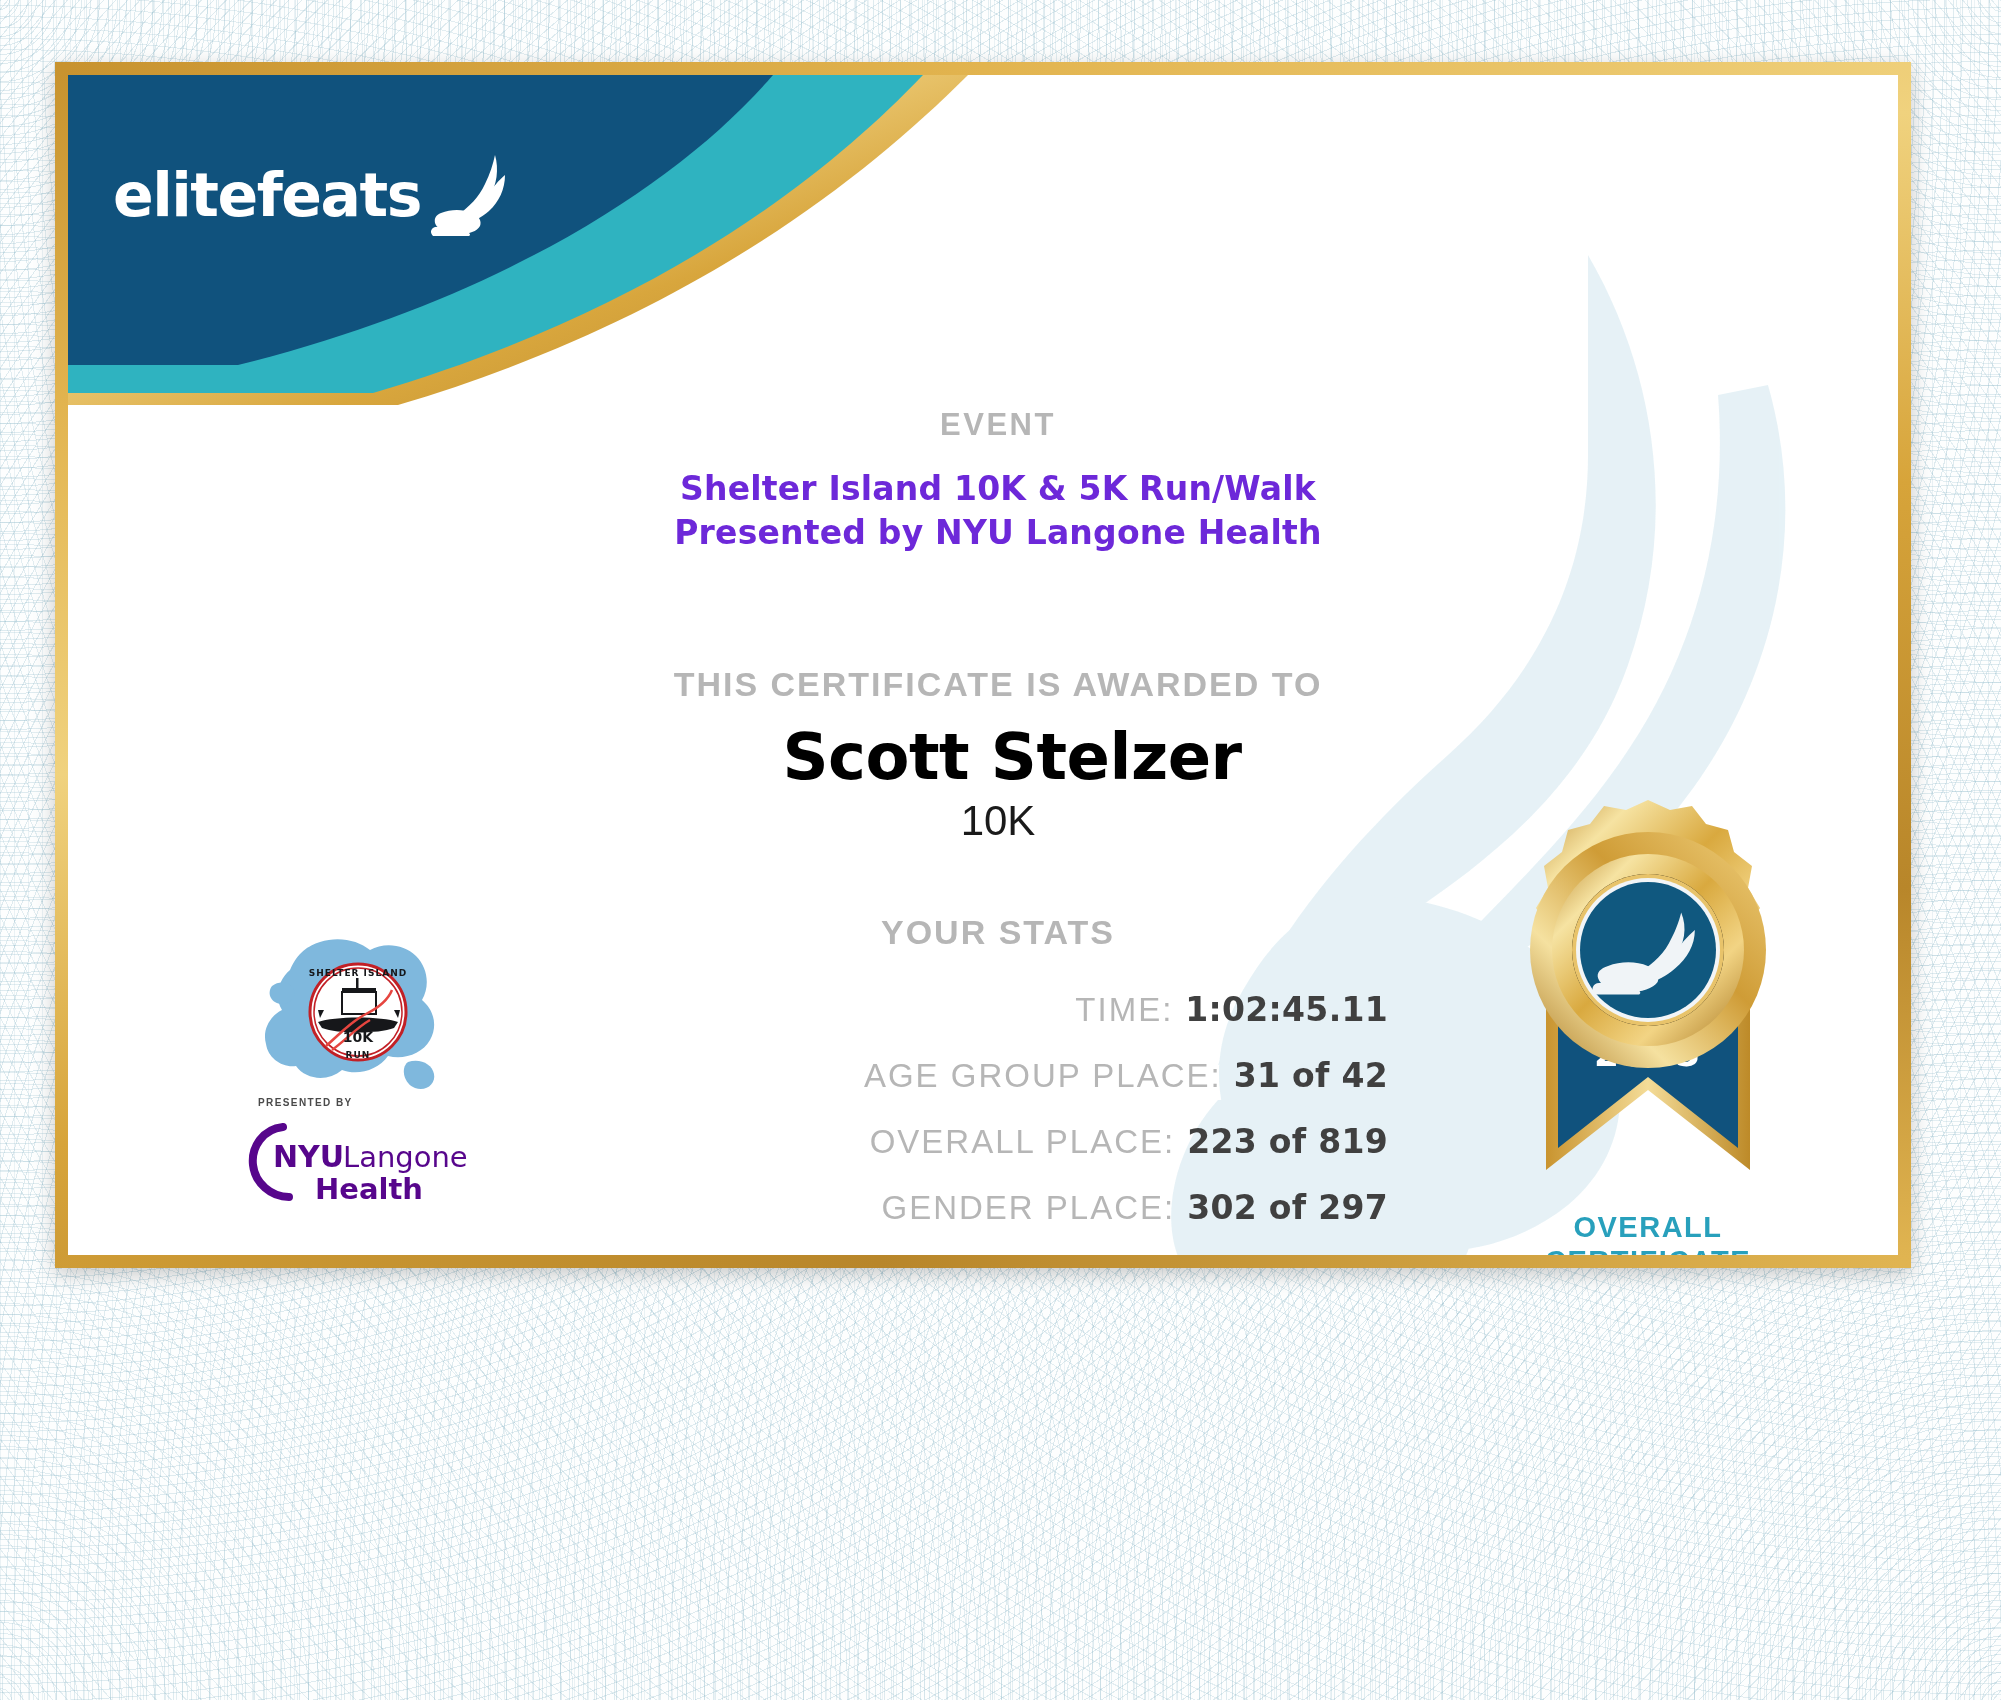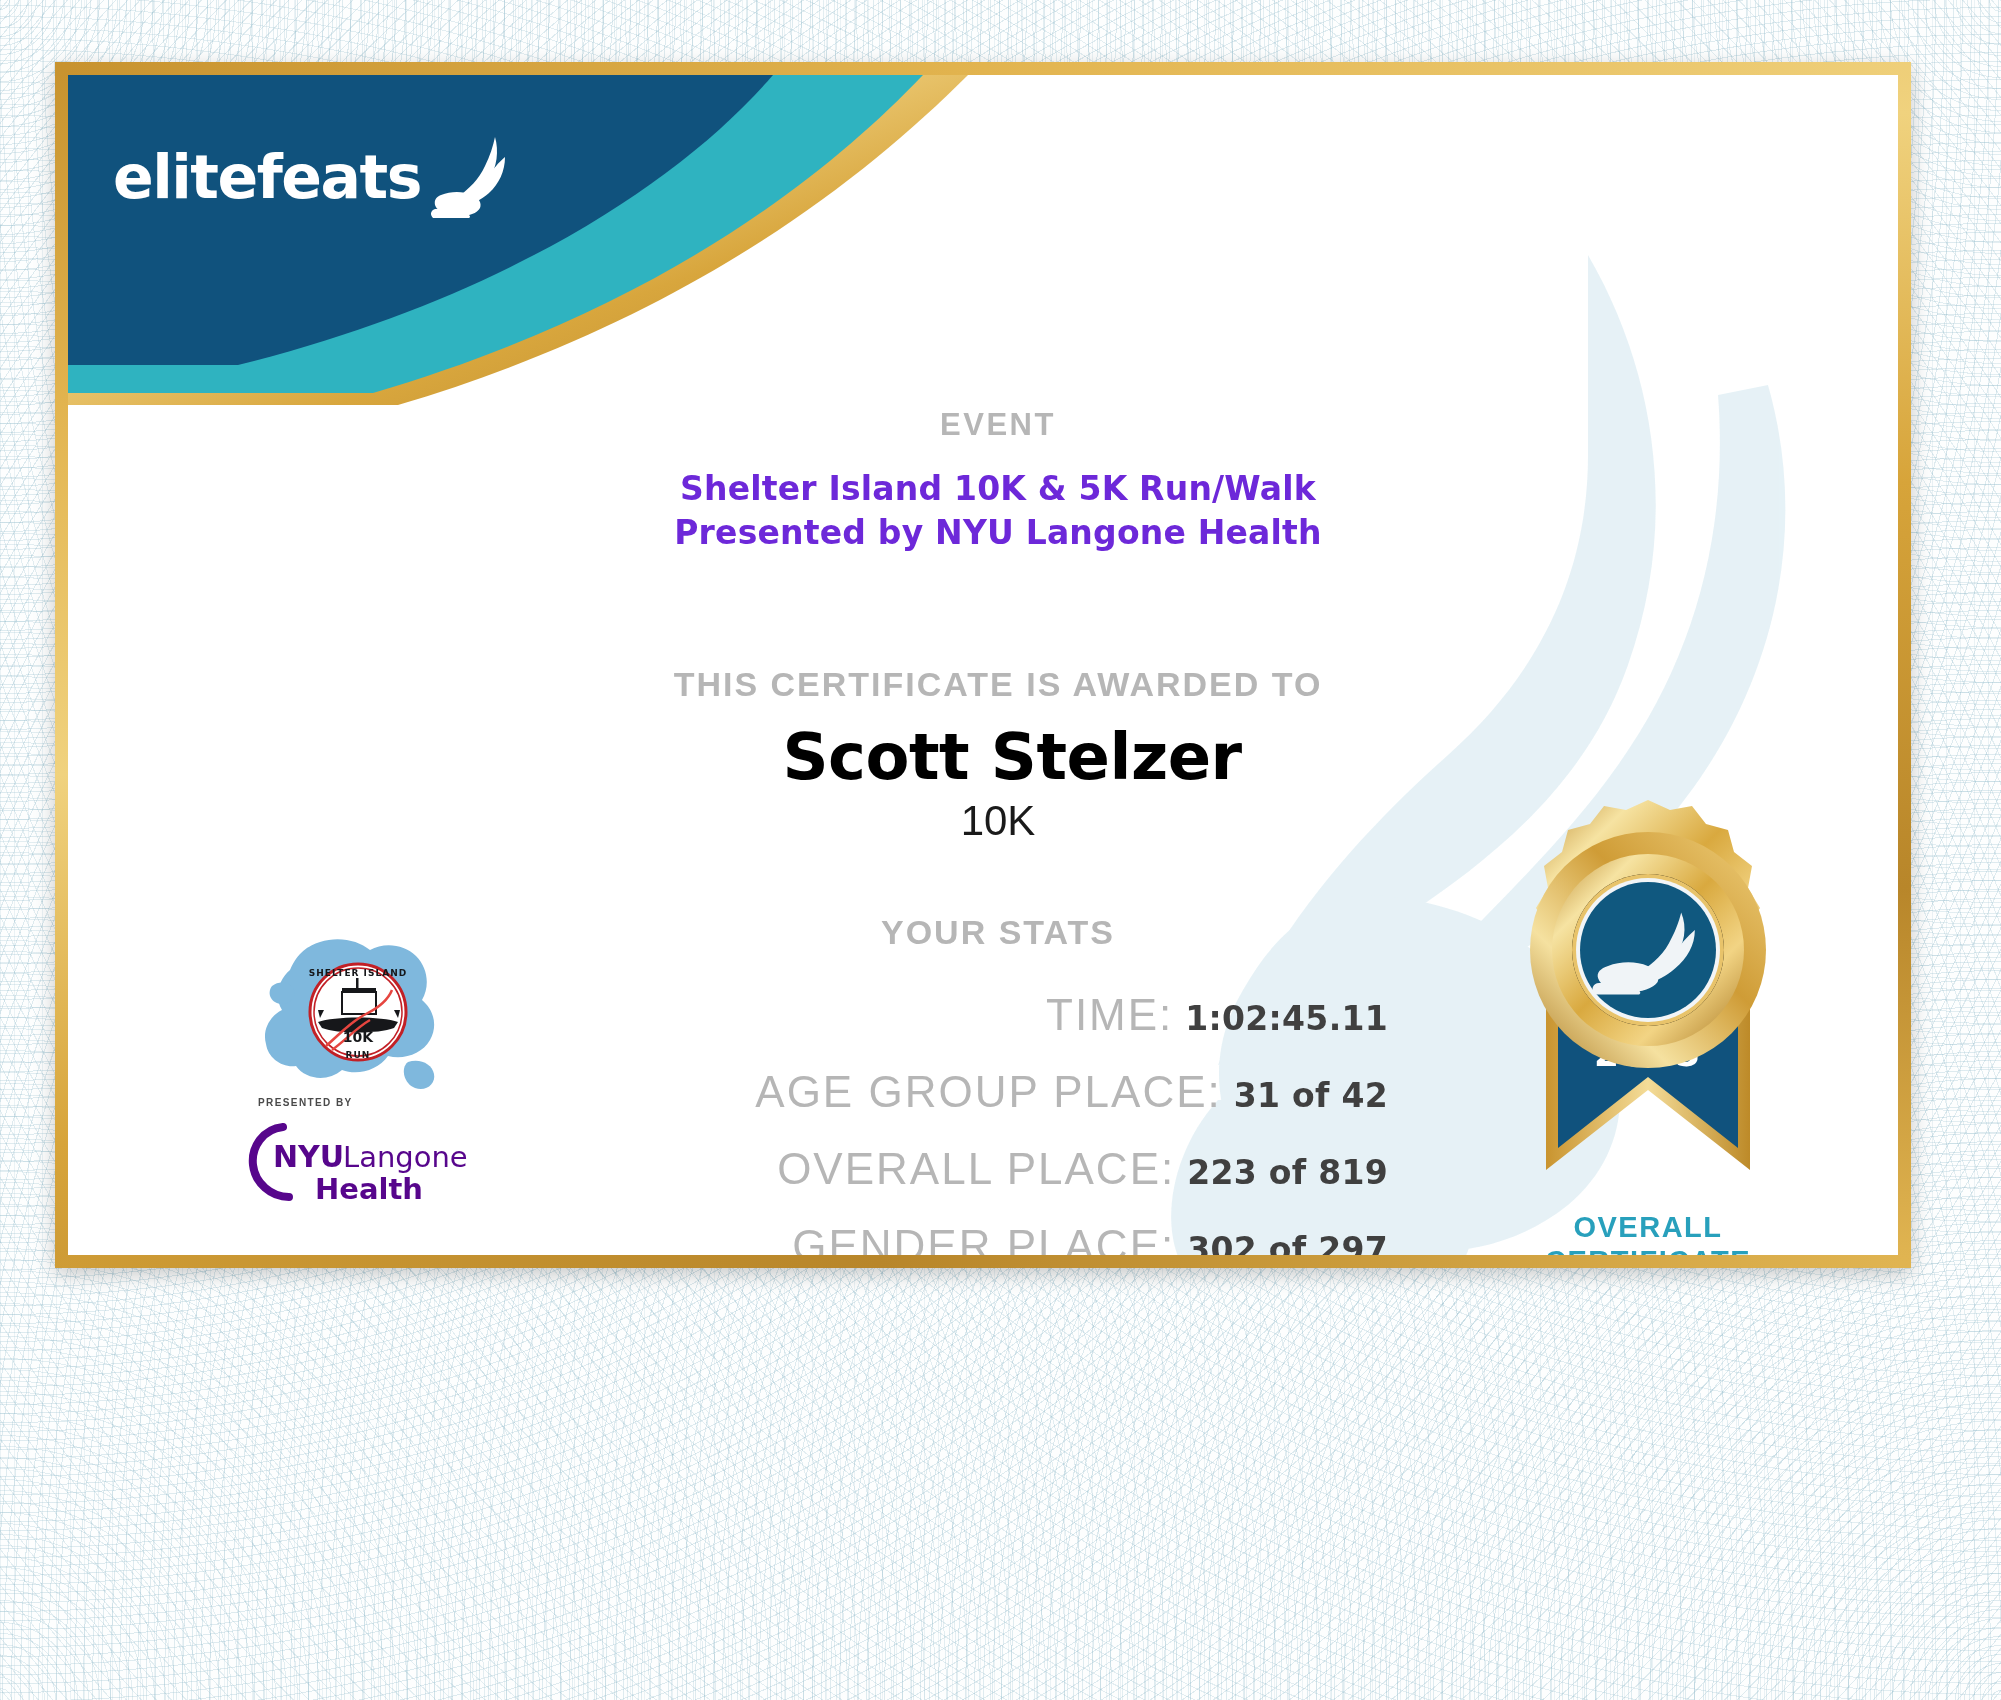--- a/index.html
+++ b/index.html
@@ -35,21 +35,21 @@
   
   #watermark{
     position:absolute;right:-40px;top:120px;width:1050px;height:1080px;
     opacity:.9;pointer-events:none;
   }
 
   
   #swoosh{position:absolute;left:0;top:0;width:1100px;height:330px;}
 
   #brand{
-    position:absolute;left:45px;top:60px;
+    position:absolute;left:45px;top:78px;
     display:flex;align-items:center;gap:4px;
   }
   #brand .word{
     color:#ffffff;font-size:60px;font-weight:700;letter-spacing:-1.5px;
     font-family:"DejaVu Sans", sans-serif;line-height:1;
   }
 
   .label-grey{
     color:#b6b6b6;font-weight:700;letter-spacing:2.5px;
   }
@@ -75,21 +75,21 @@
   #stats-label{position:absolute;left:200px;top:838px;width:1460px;text-align:center;font-size:34px;letter-spacing:2px;}
 
   #stats{
     position:absolute;left:300px;top:915px;width:1020px;
   }
   .stat-row{
     display:flex;justify-content:flex-end;align-items:baseline;
     margin-bottom:27px;white-space:nowrap;
   }
   .stat-key{
-    color:#b6b6b6;font-size:44px;letter-spacing:2px;margin-right:12px;
+    color:#b6b6b6;font-size:33px;letter-spacing:2px;margin-right:12px;
   }
   .stat-val{
     color:#404040;font-size:33px;font-weight:700;
     font-family:"DejaVu Sans", sans-serif;letter-spacing:.3px;
   }
 
   
   #race-logo{position:absolute;left:190px;top:855px;width:200px;height:170px;}
   #presented-by{
     position:absolute;left:190px;top:1022px;width:200px;text-align:left;

